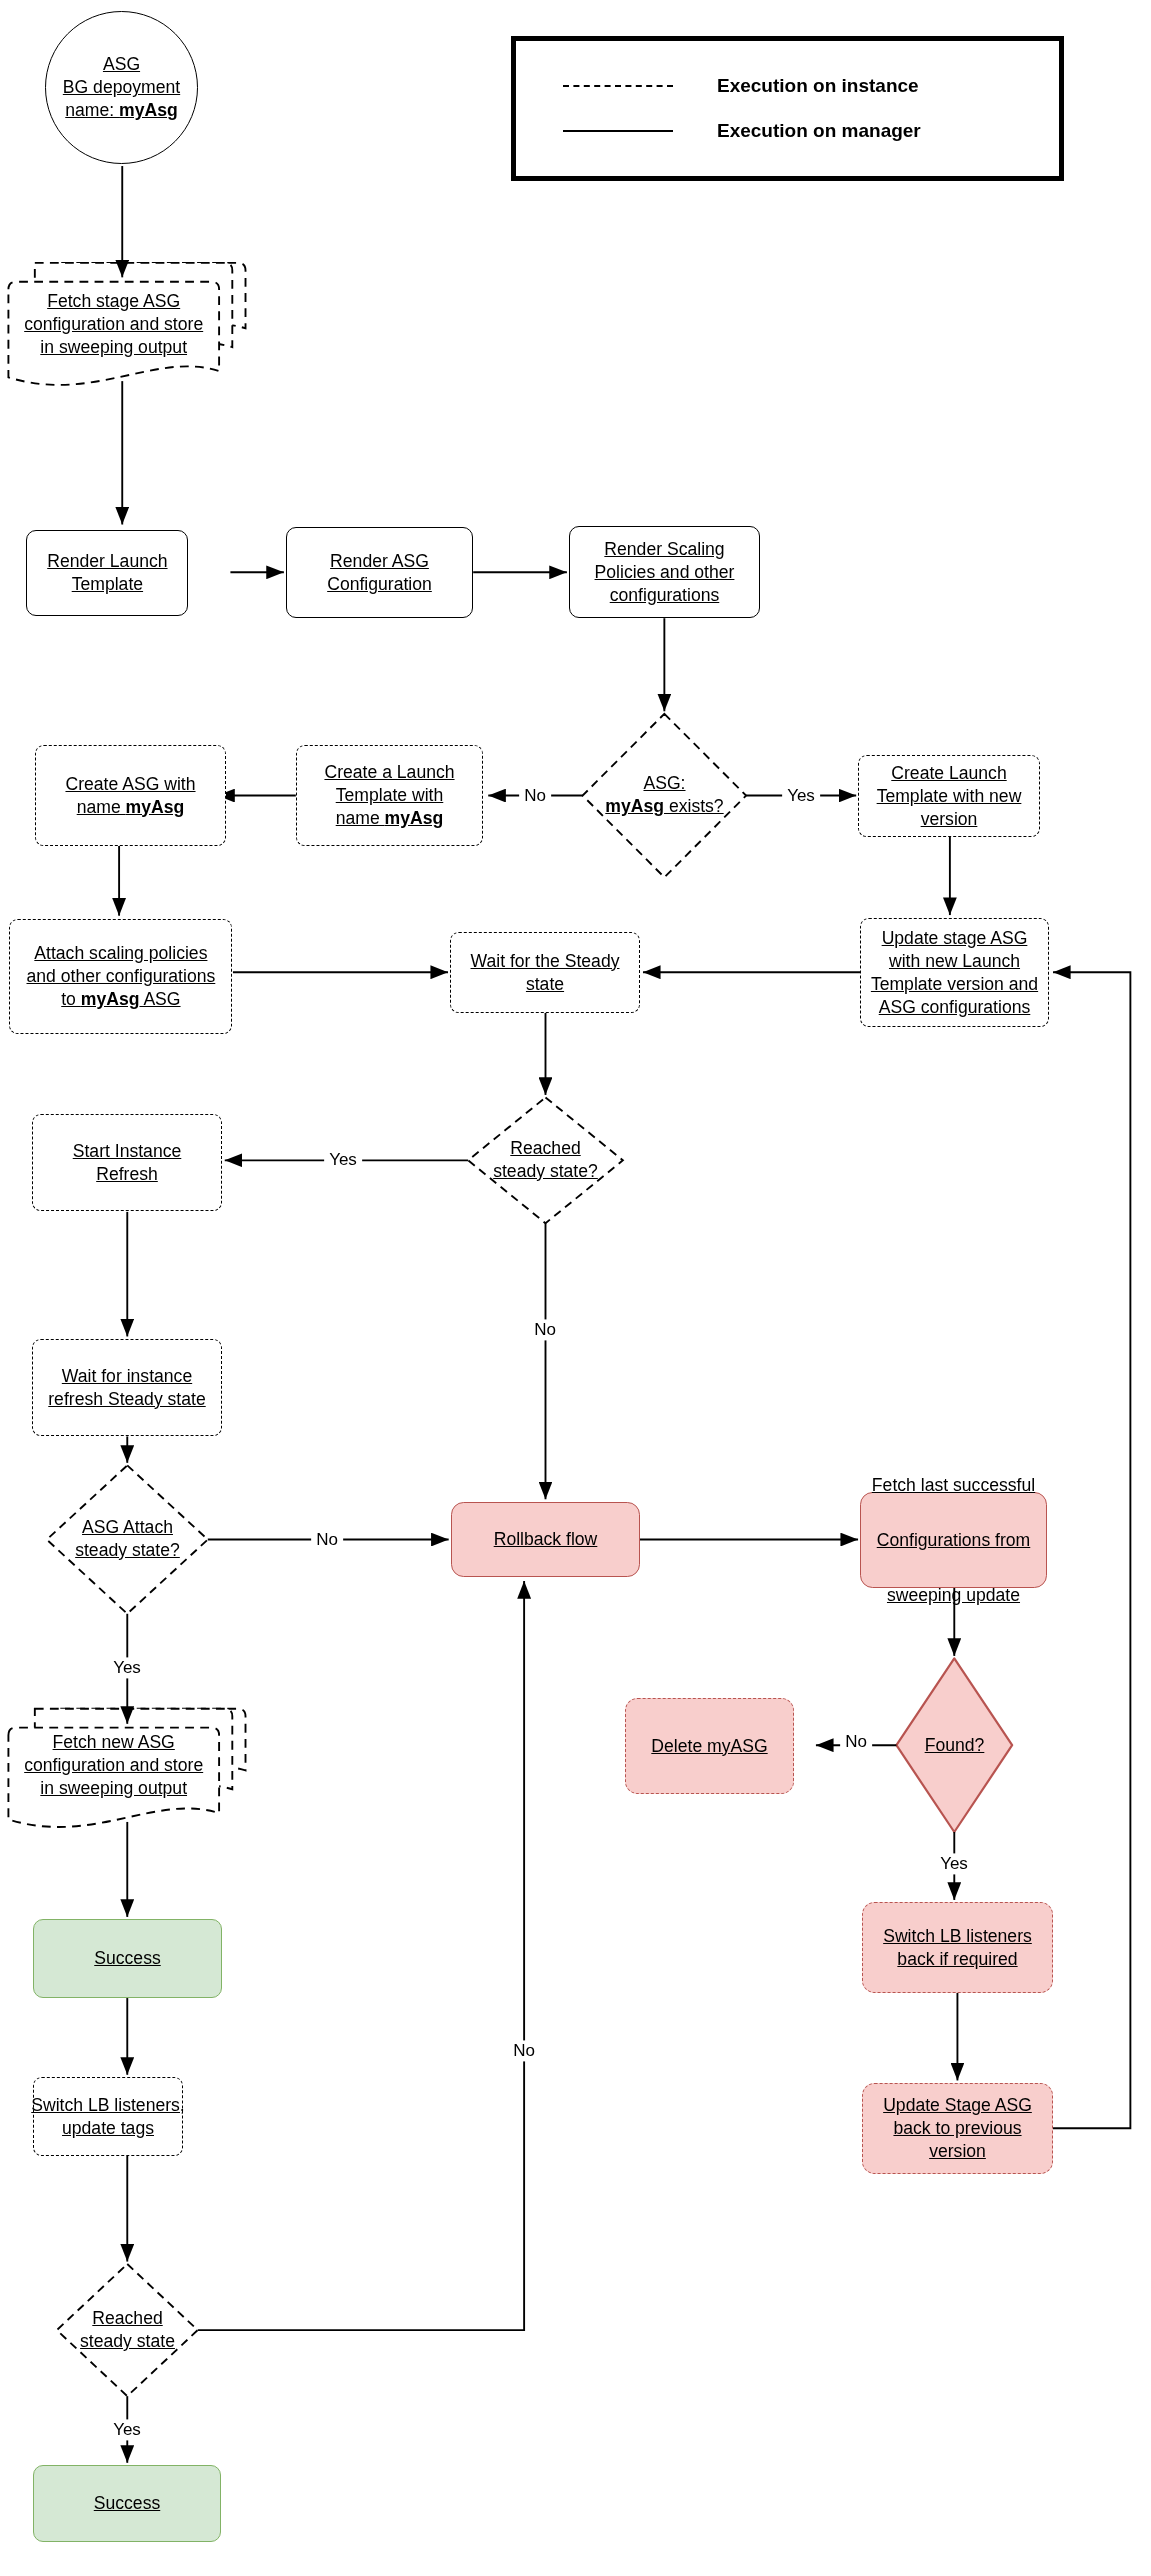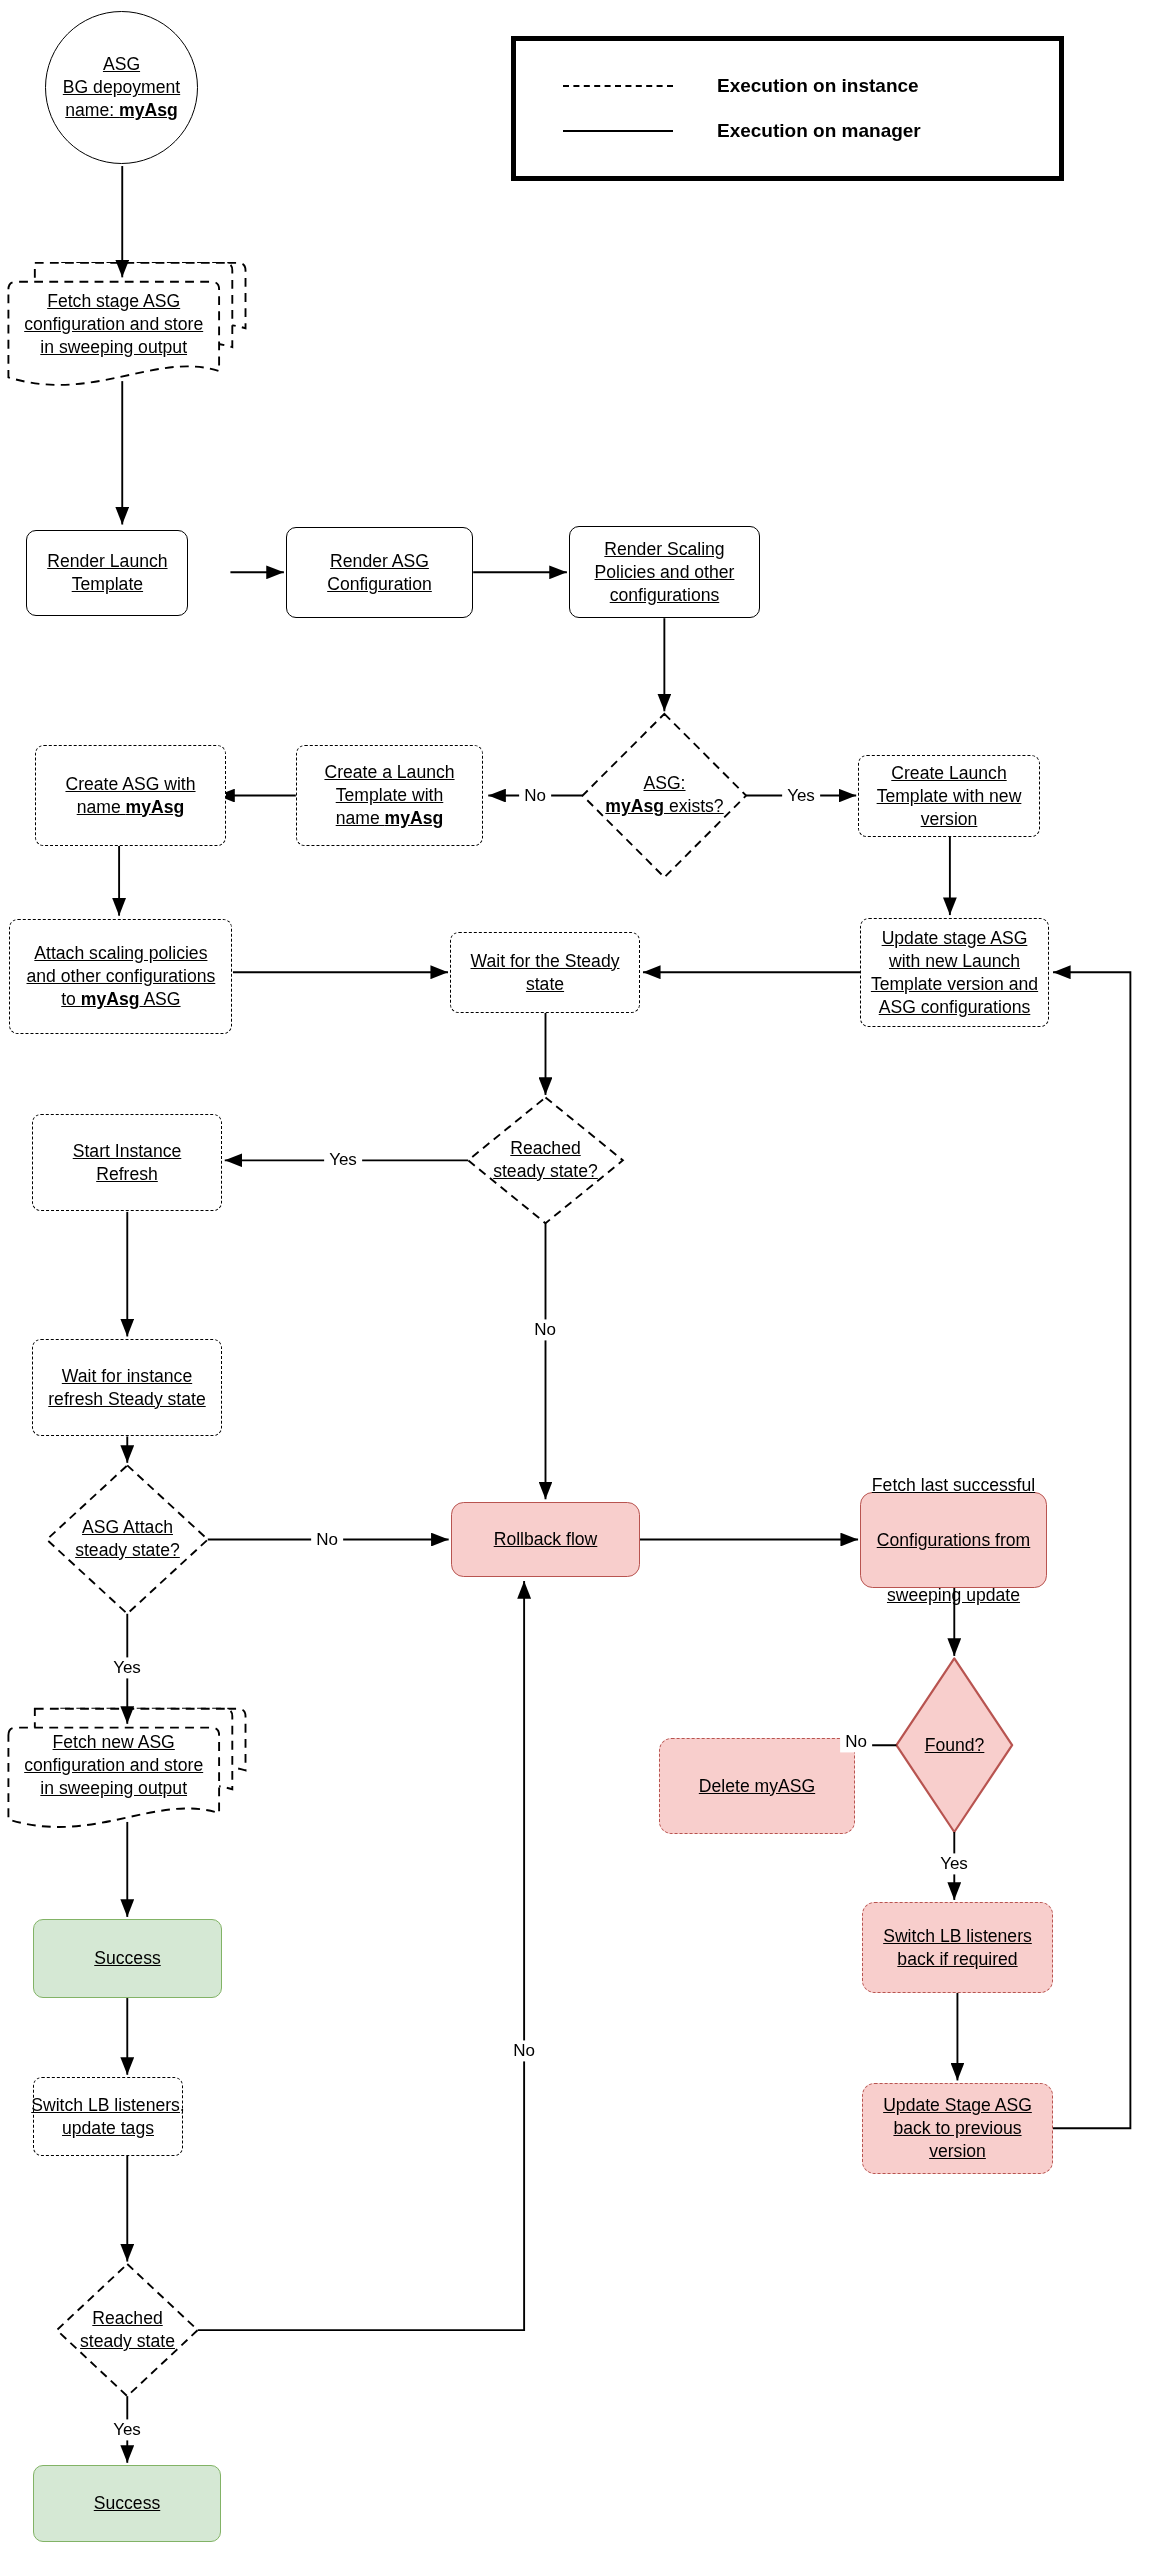--- a/index.html
+++ b/index.html
@@ -189,21 +189,21 @@
 </div>
 <div class="node redbox" style="left:860px;top:1492px;width:187px;height:96px;">
   <div class="ln">Fetch last successful</div>
   <div class="ln">Configurations from</div>
   <div class="ln">sweeping update</div>
 </div>
 
 <div class="node ghost" style="left:860px;top:1698px;width:189px;height:94px;">
   <div class="ln">Found?</div>
 </div>
-<div class="node reddash" style="left:659px;top:1698px;width:196px;height:96px;margin-top:40px;">
+<div class="node reddash" style="left:625px;top:1698px;width:169px;height:96px;">
   <div class="ln">Delete myASG</div>
 </div>
 
 <div class="node greenbox" style="left:33px;top:1919px;width:189px;height:79px;">
   <div class="ln">Success</div>
 </div>
 <div class="node reddash" style="left:862px;top:1902px;width:191px;height:91px;">
   <div class="ln">Switch LB listeners</div>
   <div class="ln">back if required</div>
 </div>

